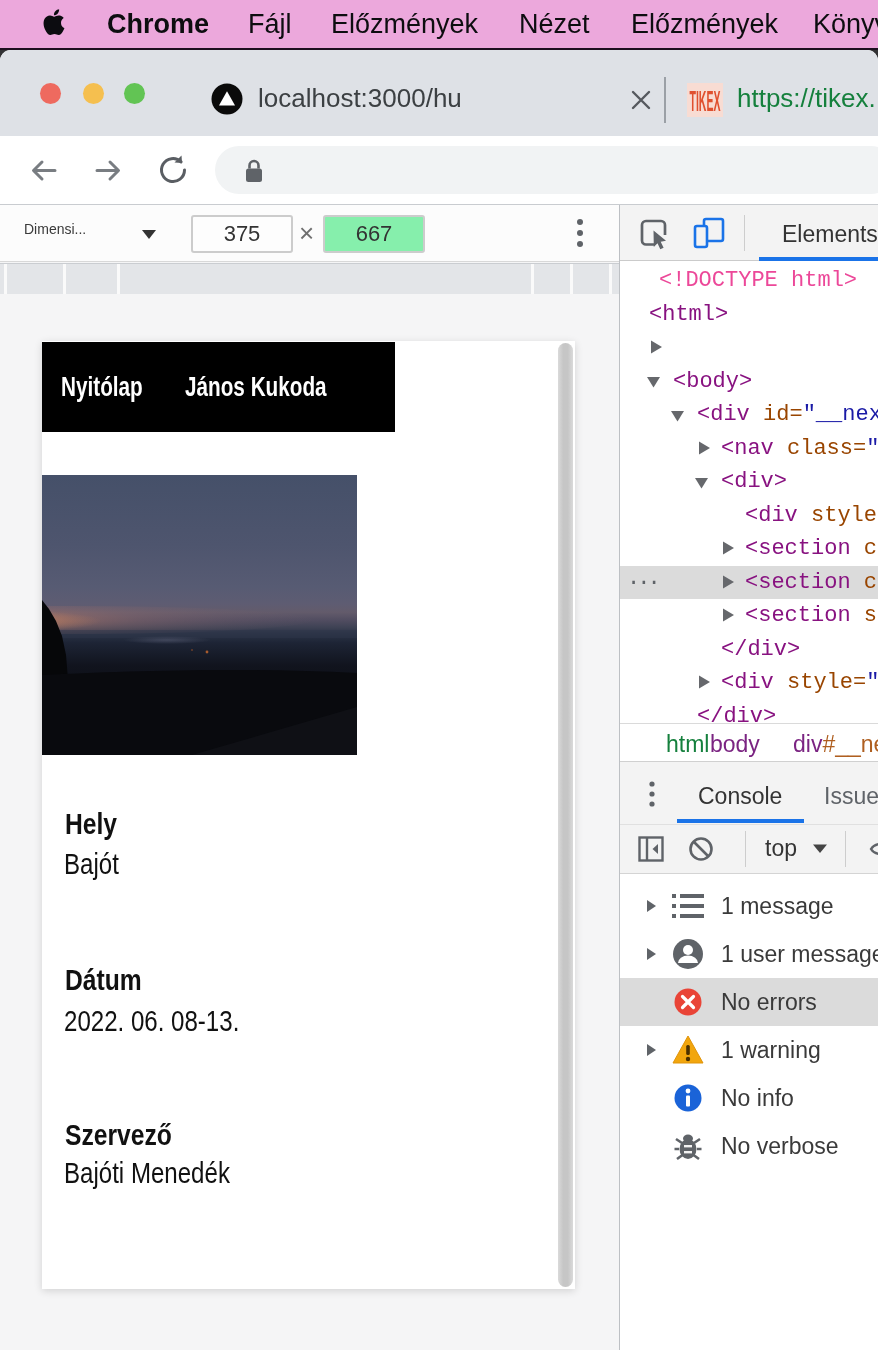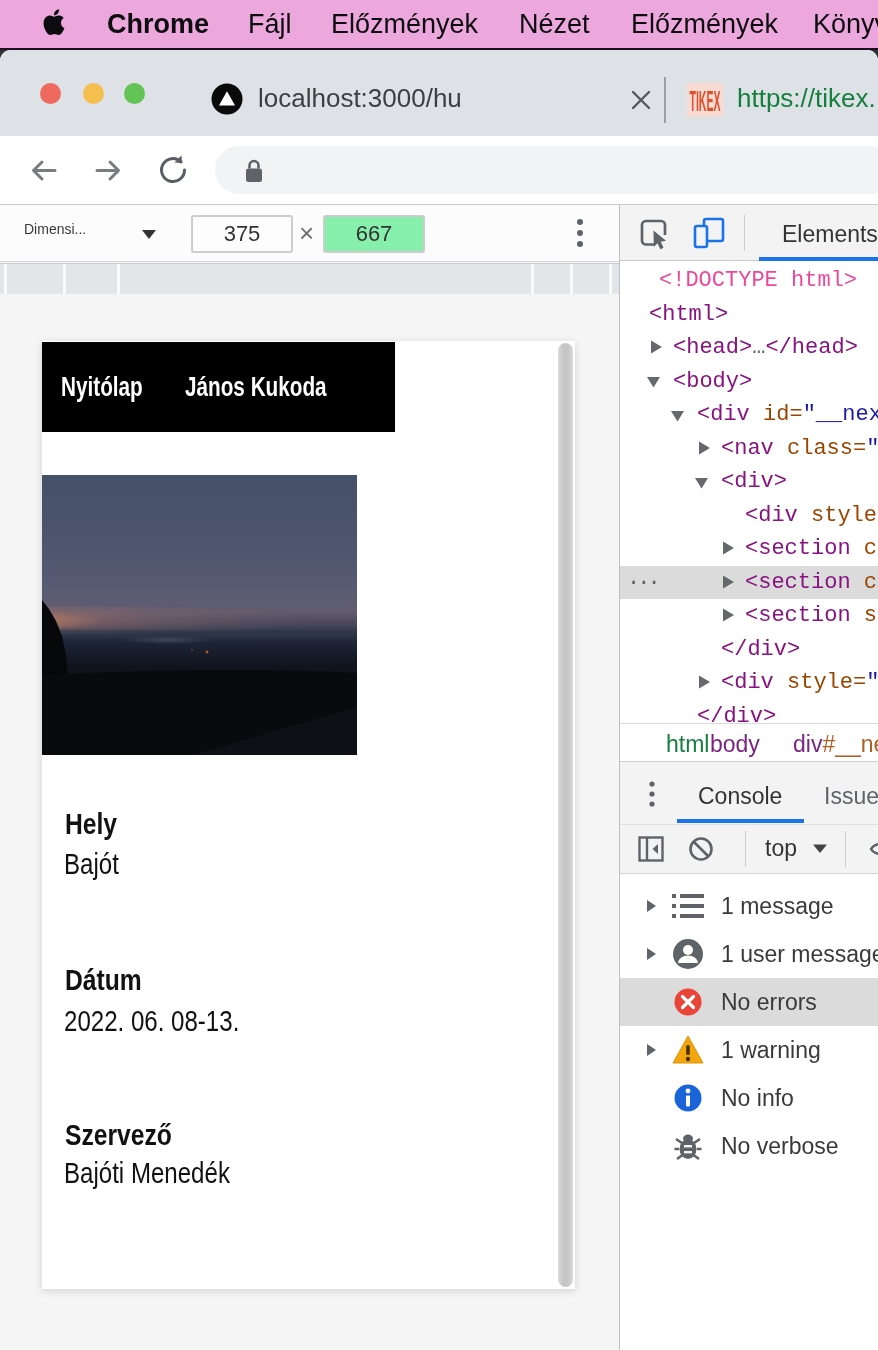--- a/index.html
+++ b/index.html
@@ -170,21 +170,20 @@
   <div class="abs" style="left:759px;top:207px;width:119px;height:4px;background:#1A73E8;"></div>
 
   <div class="abs" id="domtree" style="left:620px;top:212px;width:258px;height:461px;background:#fff;overflow:hidden;font-family:'Liberation Mono',monospace;font-size:22px;white-space:pre;color:#881280;">
     <div class="abs" style="left:0;top:303.5px;width:258px;height:33.5px;background:#DBDBDB;"></div>
     <div class="abs" style="left:7px;top:303.5px;width:40px;height:33.5px;color:#5f6368;letter-spacing:-3px;line-height:26px;">...</div>
     <div class="abs dr" style="left:29px;top:2px;color:#ec4899;margin-left:10px;">&lt;!DOCTYPE html&gt;</div>
     <div class="abs dr" style="left:29px;top:35.5px;">&lt;html&gt;</div>
     <svg class="abs arr" style="left:29px;top:77px">
         <path d="M2 1.5 L13 8 L2 14.5 Z" fill="#66686C"></path>
       </svg>
-    <div class="abs dr" style="left:53px;top:69px;">&lt;head&gt;<span style="color:#5f6368;">…</span>&lt;/head&gt;</div>
     <svg class="abs arrd" style="left:26px;top:112px">
         <path d="M1 3 L14 3 L7.5 13.5 Z" fill="#66686C"></path>
       </svg>
     <div class="abs dr" style="left:53px;top:102.5px;">&lt;body&gt;</div>
     <svg class="abs arrd" style="left:50px;top:146px">
         <path d="M1 3 L14 3 L7.5 13.5 Z" fill="#66686C"></path>
       </svg>
     <div class="abs dr" style="left:77px;top:136px;">&lt;div <span class="an">id=</span><span class="av">"__next</span></div>
     <svg class="abs arr" style="left:77px;top:178px">
         <path d="M2 1.5 L13 8 L2 14.5 Z" fill="#66686C"></path>

